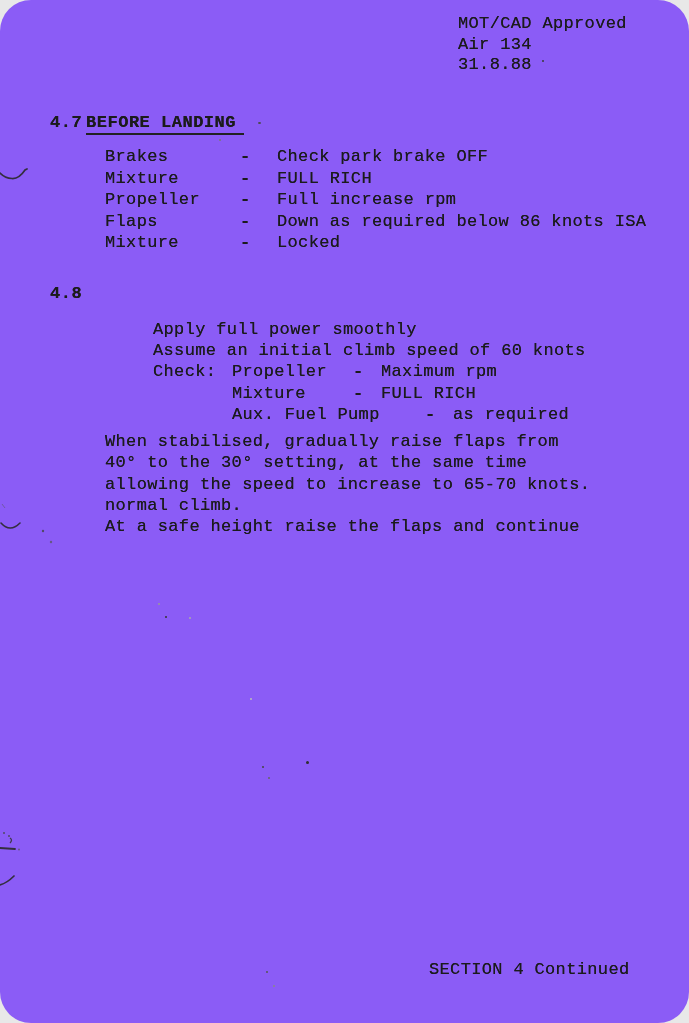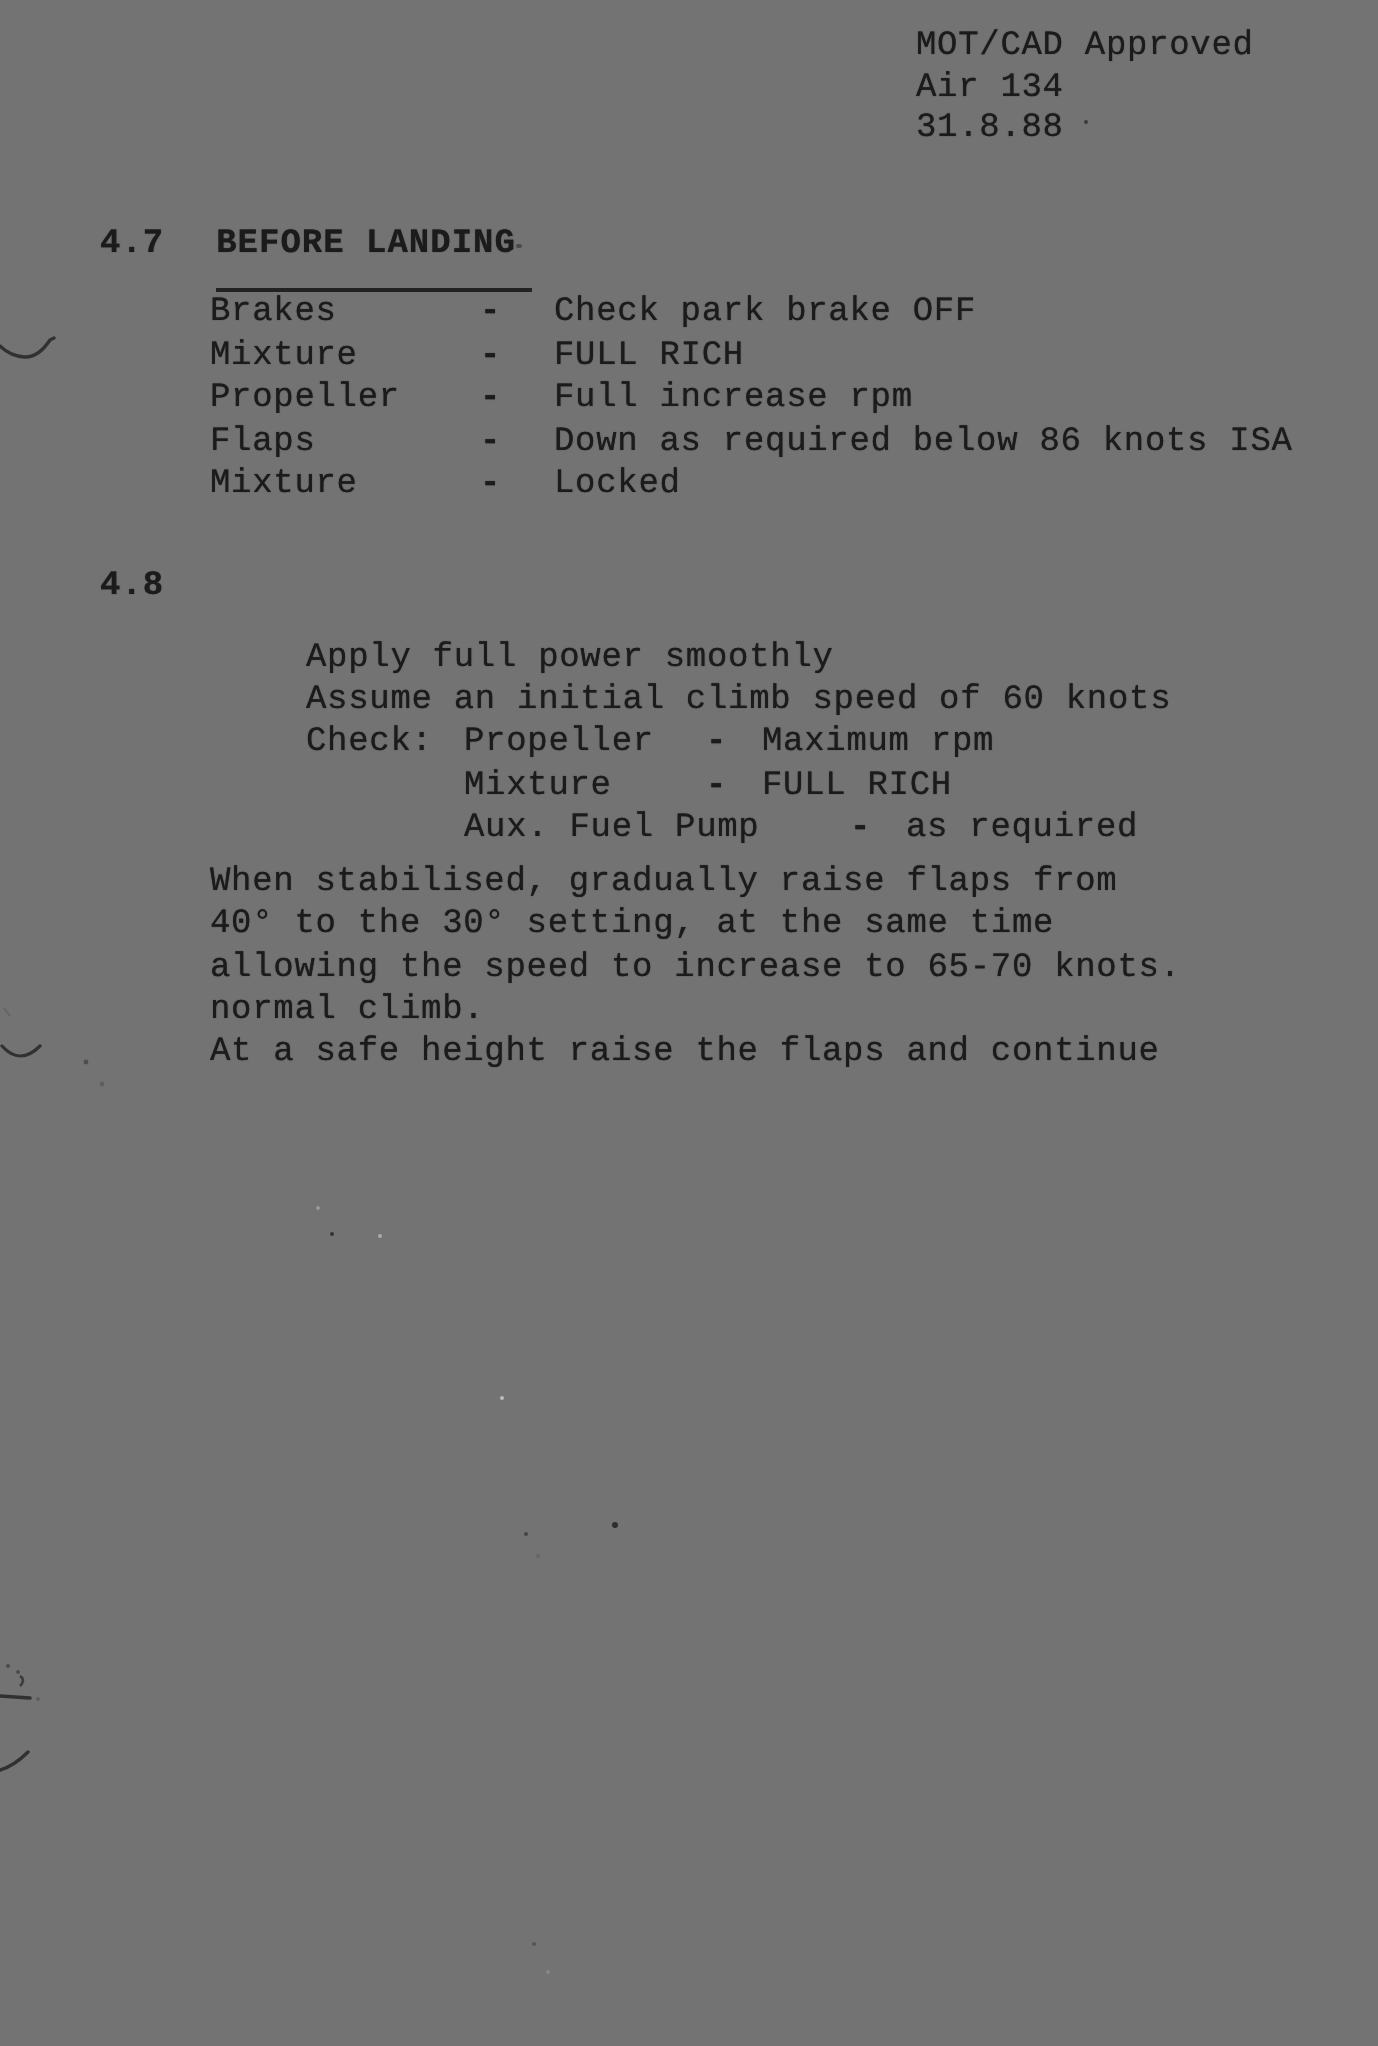--- a/index.html
+++ b/index.html
@@ -1,46 +1,47 @@
 <!DOCTYPE html>
 <html><head>
 <meta charset="utf-8">
 <style>
   * { box-sizing: border-box; margin: 0; padding: 0; }
   body { margin: 0; background: #e8e8e8; }
   .page {
     position: relative;
     width: 689px;
     height: 1023px;
-    background: #737373;
+    background: #8b5cf6;
     overflow: hidden;
     font-family: "Liberation Mono", "DejaVu Sans Mono", monospace;
     font-size: 17px;
     color: #1b1b1b;
     letter-spacing: 0.35px;
     text-shadow: 0 0 0.5px rgba(25,25,25,0.85);
+    border-radius: 31px;
   }
   .approval {
     position: absolute;
     left: 458px; top: 14px;
     line-height: 20.5px;
     white-space: nowrap;
   }
   .sec-heading {
     position: absolute;
     left: 50px;
     display: flex;
     font-weight: 700;
     letter-spacing: 0.5px;
     white-space: nowrap;
   }
   .sec-heading .sec-title {
-    margin-left: 26px;
+    margin-left: 4px;
     border-bottom: 2px solid #222;
-    padding: 0 8px 12px 0;
+    padding: 0 8px 1px 0;
   }
   #heading-47 { top: 113px; }
   #heading-48 { top: 284px; }
   .checklist {
     position: absolute;
     left: 105px; top: 146px;
     line-height: 21.5px;
     white-space: nowrap;
   }
   .cl-row { display: flex; gap: 12px; }
@@ -147,20 +148,21 @@
   </div>
 
   <div class="para">
     <div>When stabilised, gradually raise flaps from</div>
     <div>40° to the 30° setting, at the same time</div>
     <div>allowing the speed to increase to 65-70 knots.</div>
     <div>normal climb.</div>
     <div>At a safe height raise the flaps and continue</div>
   </div>
 
+  <div class="footer">SECTION 4 Continued</div>
 
   <svg class="mark" style="left:0;top:164px" width="32" height="24" viewBox="0 0 32 24">
     <path d="M0,9 Q5,14 12,14.5 Q19,15 25,6 L27,5" fill="none" stroke="#2a2a2a" stroke-width="1.7" stroke-linecap="round" opacity="0.9"></path>
   </svg>
 
   <svg class="mark" style="left:0;top:500px" width="58" height="48" viewBox="0 0 58 48">
     <path d="M2,4 L5,8" fill="none" stroke="#555" stroke-width="1" opacity="0.5"></path>
     <path d="M1,23 Q10,33 20,23" fill="none" stroke="#2a2a2a" stroke-width="1.6" stroke-linecap="round" opacity="0.9"></path>
     <circle cx="43" cy="31" r="1.2" fill="#444" opacity="0.8"></circle>
     <circle cx="51" cy="42" r="1.2" fill="#555" opacity="0.7"></circle>

